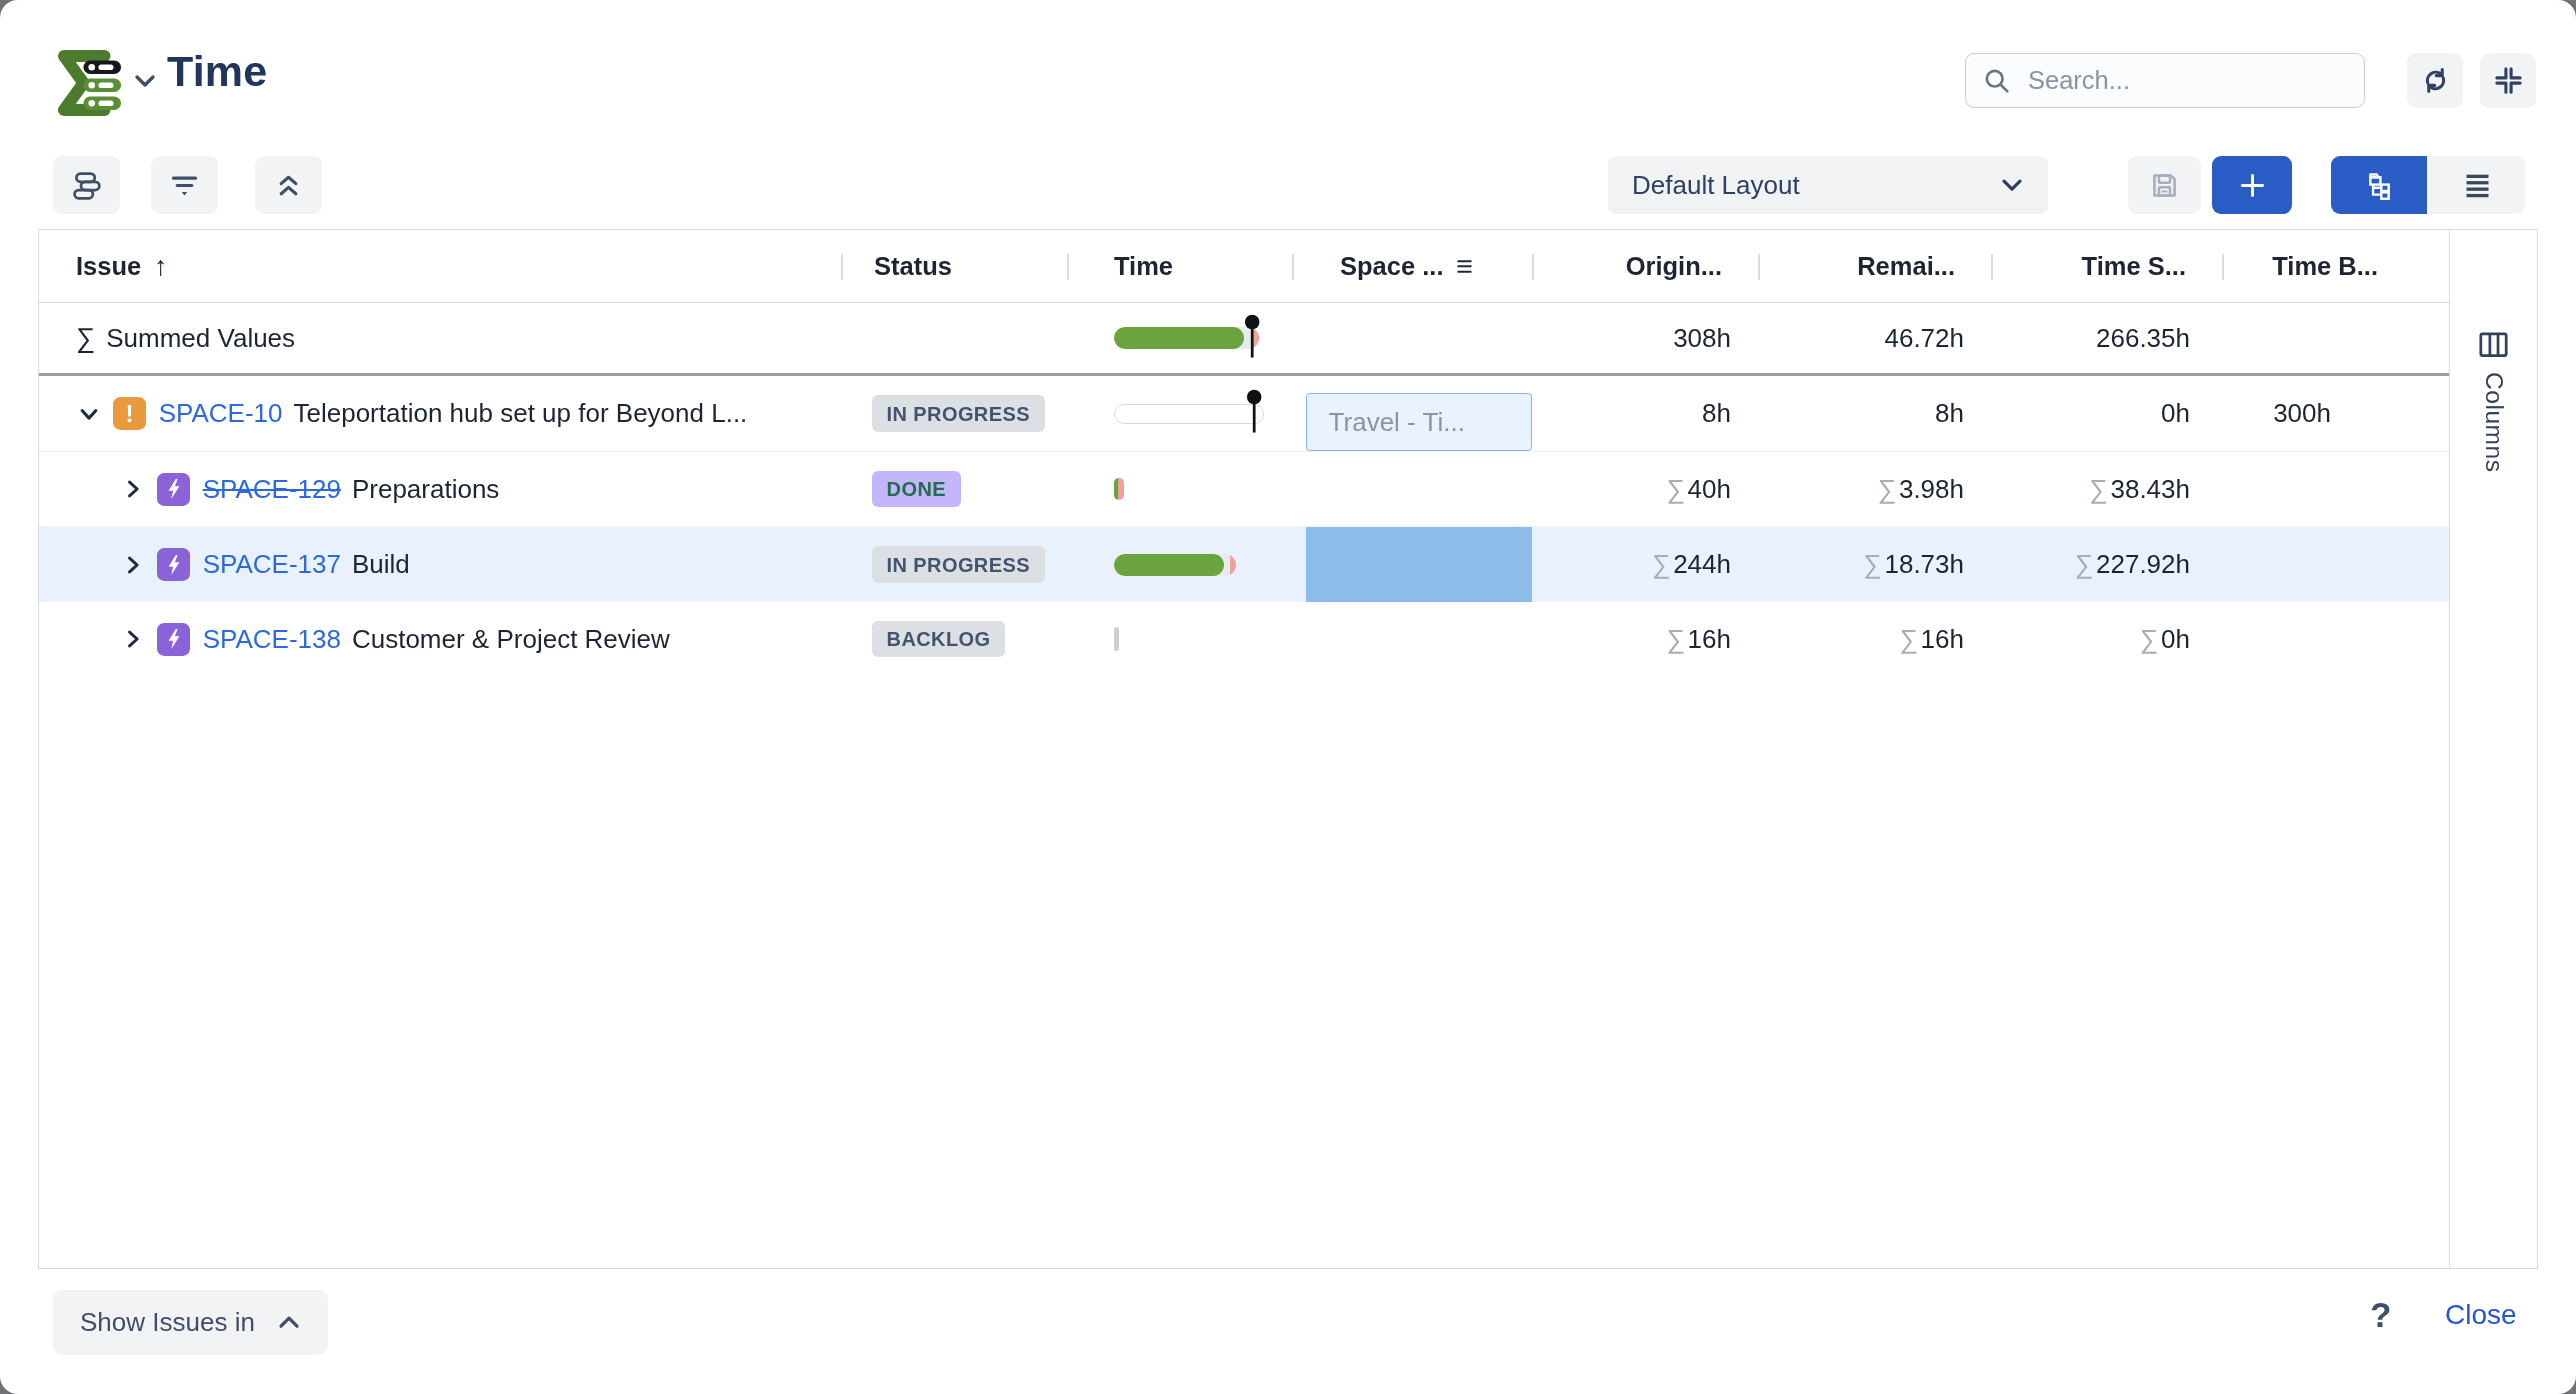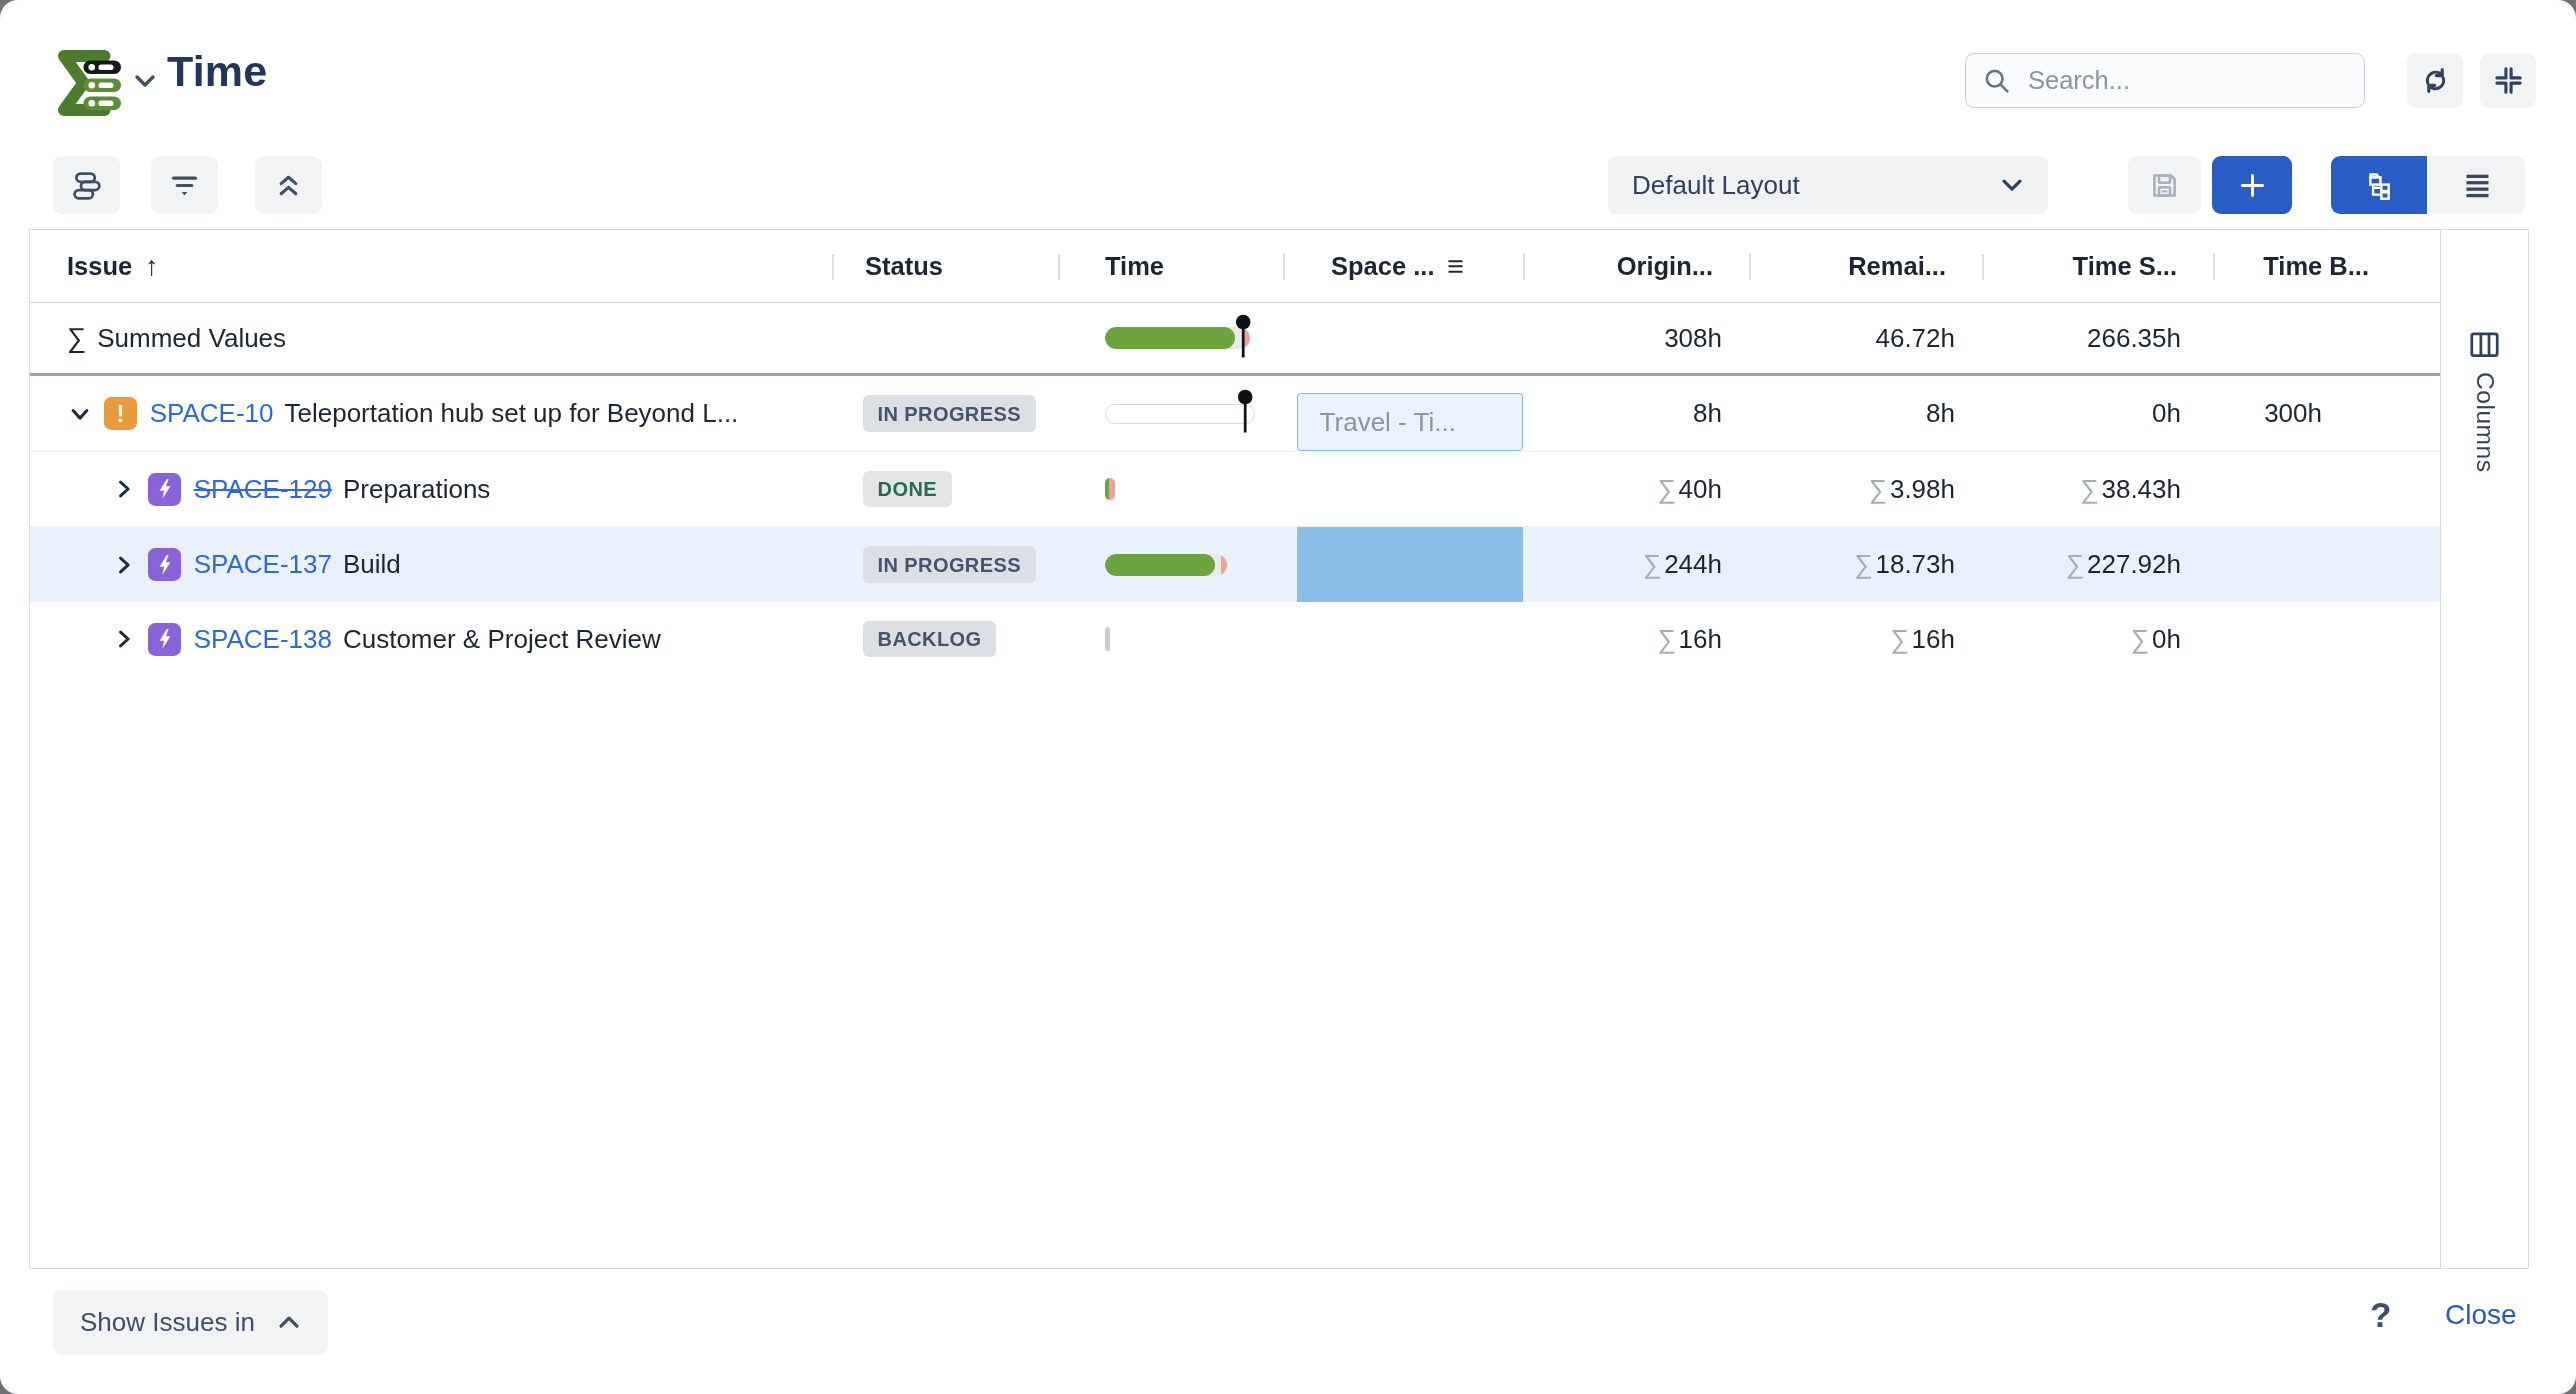--- a/index.html
+++ b/index.html
@@ -40,21 +40,21 @@
     display:flex;align-items:center;box-sizing:border-box;padding:0 24px;cursor:pointer;}
   .layout-select .val{font-size:26px;color:#2e4061;flex:1;}
   .layout-select svg{width:24px;height:16.4px;color:#2e4061;}
 
   .tb-save{left:2128px;width:73px;top:156px;height:58px;color:#a7aebc;cursor:default;}
   .tb-add{left:2212px;width:80px;top:156px;height:58px;background:#2a5cc5;color:#fff;}
   .tb-tree{left:2331px;width:96px;top:156px;height:58px;background:#2a5cc5;color:#fff;border-radius:9px 0 0 9px;}
   .tb-list{left:2429px;width:96px;top:156px;height:58px;background:#f2f3f5;color:#3b4859;border-radius:0 9px 9px 0;}
 
   
-  .table-wrap{position:absolute;left:29px;top:229px;width:2500px;height:1040px;
+  .table-wrap{position:absolute;left:38px;top:229px;width:2500px;height:1040px;
     border:0.9px solid #d9dbdf;box-sizing:border-box;display:flex;background:#fff;}
   .grid-area{width:2410px;flex:0 0 auto;display:flex;flex-direction:column;}
   .col-panel{flex:1;border-left:0.9px solid #d9dbdf;display:flex;flex-direction:column;align-items:center;padding-top:102px;box-sizing:border-box;}
   .col-panel svg{width:29px;height:25.5px;color:#33415a;}
   .col-panel .vlabel{margin-top:14.6px;writing-mode:vertical-rl;font-size:24.6px;color:#33415a;letter-spacing:0.5px;}
 
   .grid{display:grid;grid-template-columns:802px 226px 225px 240px 226px 233px 231px 227px;align-items:center;}
 
   .grid-header{height:73px;border-bottom:0.9px solid #d4d7db;box-sizing:border-box;}
   .hcell{position:relative;height:73px;display:flex;align-items:center;font-size:25.5px;font-weight:700;color:#1d2433;box-sizing:border-box;}
@@ -83,21 +83,21 @@
   .ticon.purple{background:#8a63d8;}
   .ticon .bang{color:#fff;font-weight:700;font-size:24px;line-height:1;}
   .ticon svg{width:18px;height:22px;}
   .ikey{color:#2c69e0;text-decoration:none;margin-right:11px;cursor:pointer;flex:0 0 auto;}
   .ikey.done{text-decoration:line-through;}
   .isum{color:#1d2433;overflow:hidden;text-overflow:ellipsis;}
 
   .c-status{padding-left:31px;}
   .badge{font-size:20px;font-weight:700;letter-spacing:0.4px;border-radius:6px;padding:8.2px 14.6px;line-height:1;}
   .badge.gray{background:#dcdfe4;color:#44546f;}
-  .badge.green{background:#e5e5e5;color:#216e4e;}
+  .badge.green{background:#c4b5fd;color:#216e4e;}
 
   .c-time{padding-left:47px;}
   .bar{position:relative;height:47px;display:flex;align-items:center;}
   .pill{position:relative;height:22px;border-radius:11px;background:#e8eaec;overflow:hidden;flex:0 0 auto;}
   .fill{position:absolute;left:0;top:0;bottom:0;background:#6ba33e;border-radius:11px;}
   .pinktip{position:absolute;right:0;top:0;bottom:0;width:6.4px;background:#f0a29a;}
   .track-empty{height:18px;border:1.8px solid #d6dade;border-radius:11px;background:#fff;flex:0 0 auto;}
   .sliver{height:24px;background:#ccd0d5;border-radius:2.7px;flex:0 0 auto;}
   .pin{position:absolute;top:-2.7px;width:16.4px;height:51px;margin-left:-8.2px;z-index:2;}
 

